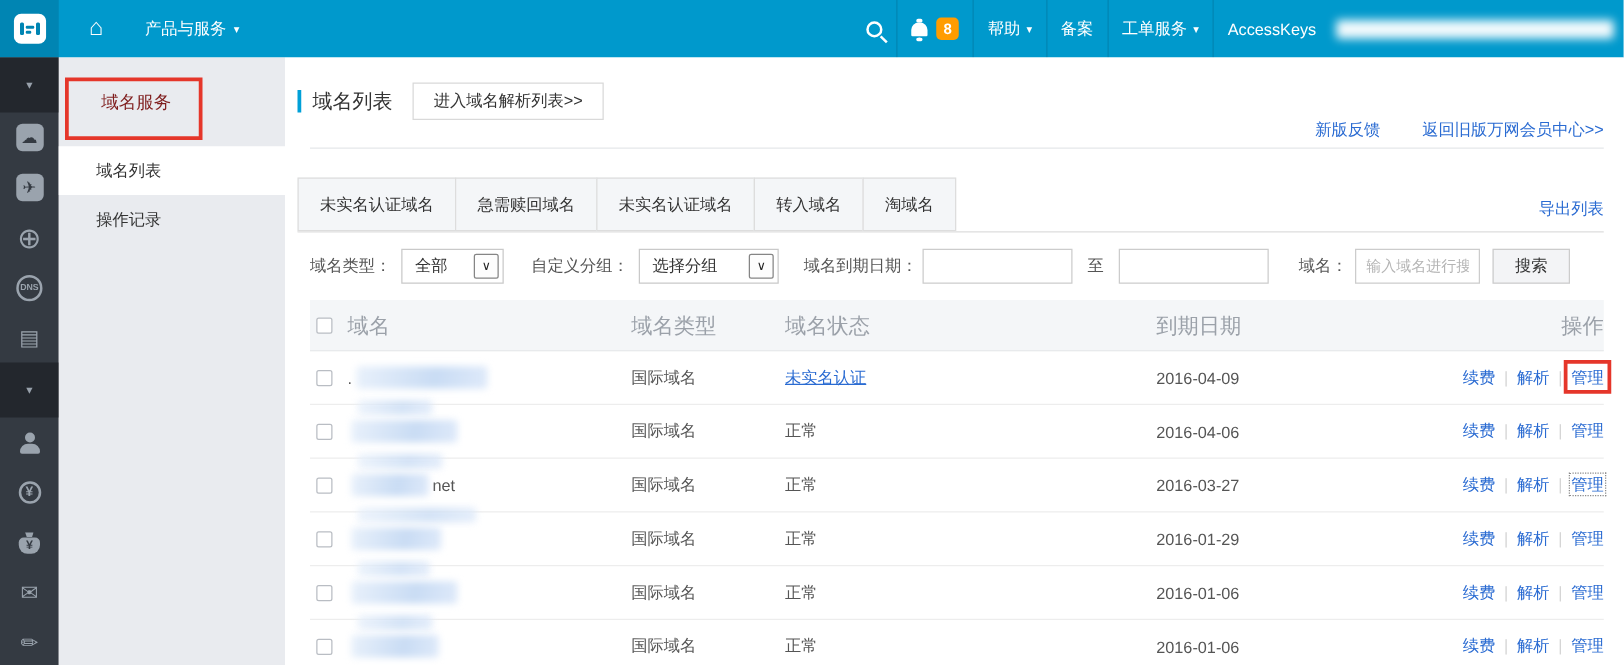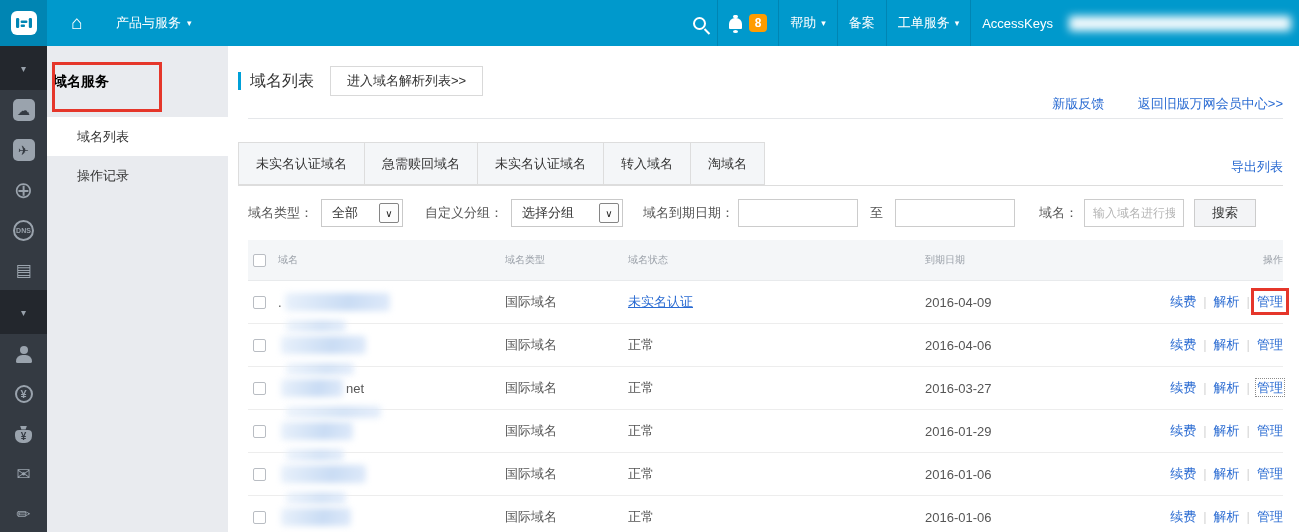--- a/index.html
+++ b/index.html
@@ -39,21 +39,21 @@
   .g-plain{color:var(--icon);font-size:17px;line-height:1;}
   .i-dns{width:21px;height:21px;border:2px solid var(--icon);border-radius:50%;display:flex;align-items:center;justify-content:center;color:var(--icon);font-size:7px;font-weight:bold;}
   .i-circle{width:18px;height:18px;border:2px solid var(--icon);border-radius:50%;display:flex;align-items:center;justify-content:center;color:var(--icon);font-size:11px;font-weight:bold;}
   .i-person{width:18px;height:17px;position:relative;display:inline-block;}
   .i-person::before{content:"";position:absolute;top:0;left:5px;width:8px;height:8px;border-radius:50%;background:var(--icon);}
   .i-person::after{content:"";position:absolute;bottom:0;left:1px;width:16px;height:8px;border-radius:8px 8px 2px 2px;background:var(--icon);}
   .i-bag{width:17px;height:13px;background:var(--icon);border-radius:4px 4px 7px 7px;position:relative;display:flex;align-items:center;justify-content:center;color:var(--side);font-size:10px;font-weight:bold;margin-top:4px;}
   .i-bag::before{content:"";position:absolute;top:-4px;left:5px;width:7px;height:4px;background:var(--icon);clip-path:polygon(20% 100%,80% 100%,100% 0,0 0);}
   
   .subbar{width:181px;background:var(--sub);position:relative;flex-shrink:0;}
-  .sub-title{height:71px;display:flex;align-items:center;padding-left:6px;font-size:14px;font-weight:bold;color:#000000;}
+  .sub-title{height:71px;display:flex;align-items:center;padding-left:34px;font-size:14px;font-weight:normal;color:#7f1d1d;}
   .sub-item{height:39px;display:flex;align-items:center;padding-left:30px;font-size:13px;color:#333;cursor:pointer;}
   .sub-item.active{background:#fff;}
   .redbox-side{position:absolute;left:5px;top:16px;width:110px;height:50px;border:3px solid var(--red);pointer-events:none;}
   
   .main{flex:1;position:relative;background:#fff;}
   .c-head{position:absolute;top:20px;left:10px;display:flex;align-items:center;}
   .accent{width:3px;height:18px;background:var(--accent);margin-right:9px;}
   .page-title{font-size:16px;color:#333;}
   .resolve-btn{margin-left:16px;height:30px;padding:0 16px;border:1px solid #d9d9d9;background:#fff;font-size:13px;color:#333;display:flex;align-items:center;cursor:pointer;}
   .c-links{position:absolute;top:49px;right:16px;font-size:13px;white-space:nowrap;}
@@ -66,21 +66,21 @@
   .filters{position:absolute;top:152px;left:20px;height:30px;display:flex;align-items:center;font-size:13px;color:#555;white-space:nowrap;}
   .flabel{margin-right:8px;}
   .sel{height:28px;border:1px solid #c9c9c9;background:#fff;display:flex;align-items:center;justify-content:space-between;cursor:pointer;}
   .sel .val{padding:0 10px;color:#333;}
   .sel .arr{width:20px;height:20px;margin-right:3px;border:1px solid #858585;border-radius:2px;display:flex;align-items:center;justify-content:center;font-size:10px;color:#222;background:#fdfdfd;}
   .inp{height:28px;border:1px solid #ccc;width:120px;font-size:12px;padding:0 8px;color:#333;outline:none;font-family:inherit;}
   .inp::placeholder{color:#b5b5b5;}
   .search-btn{height:28px;padding:0 17px;background:#f3f4f6;border:1px solid #ccc;font-size:13px;color:#333;cursor:pointer;font-family:inherit;}
   
   .table{position:absolute;top:194px;left:20px;right:16px;}
-  .thead{height:41px;background:#f4f6f8;display:flex;align-items:center;color:#9ba1a9;font-size:10px;border-bottom:1px solid #e8eaec;}
+  .thead{height:41px;background:#f4f6f8;display:flex;align-items:center;color:#9ba1a9;font-size:17px;border-bottom:1px solid #e8eaec;}
   .trow{height:43px;display:flex;align-items:center;font-size:13px;color:#555;border-bottom:1px solid #ededed;}
   .cb{width:13px;height:13px;border:1px solid #b9bdc3;background:#fff;border-radius:2px;margin-left:5px;flex-shrink:0;cursor:pointer;}
   .c-domain{width:227px;margin-left:12px;position:relative;display:flex;align-items:center;}
   .c-type{width:123px;}
   .c-status{width:297px;}
   .c-date{flex:1;}
   .c-actions{width:170px;text-align:right;white-space:nowrap;}
   .pipe{color:#d5d5d5;margin:0 7px;font-style:normal;}
   a.act{color:var(--link);text-decoration:none;cursor:pointer;}
   .st-link{color:var(--link);text-decoration:underline;cursor:pointer;}

